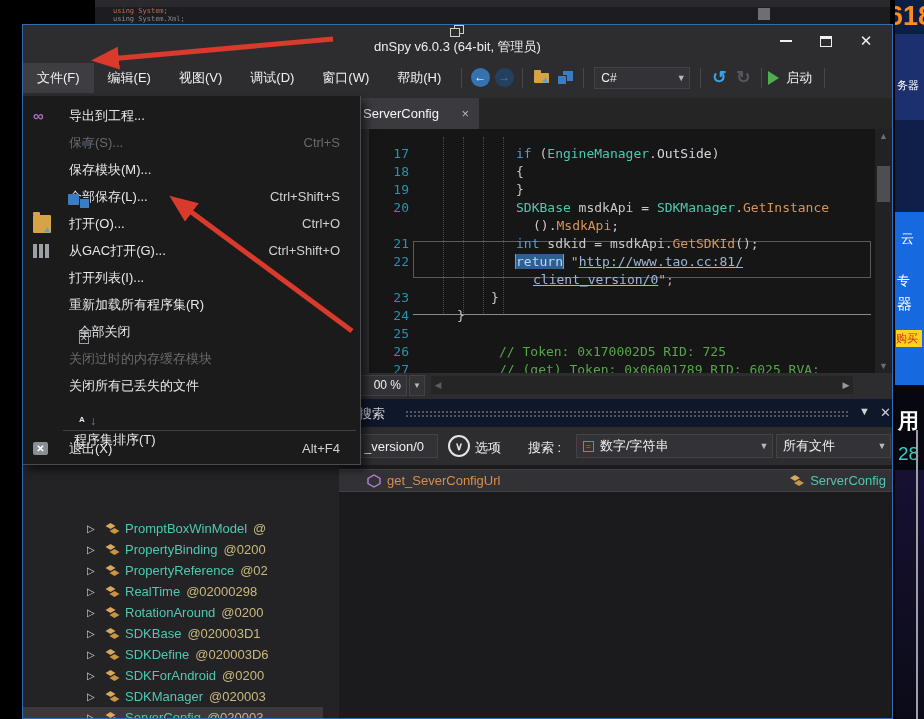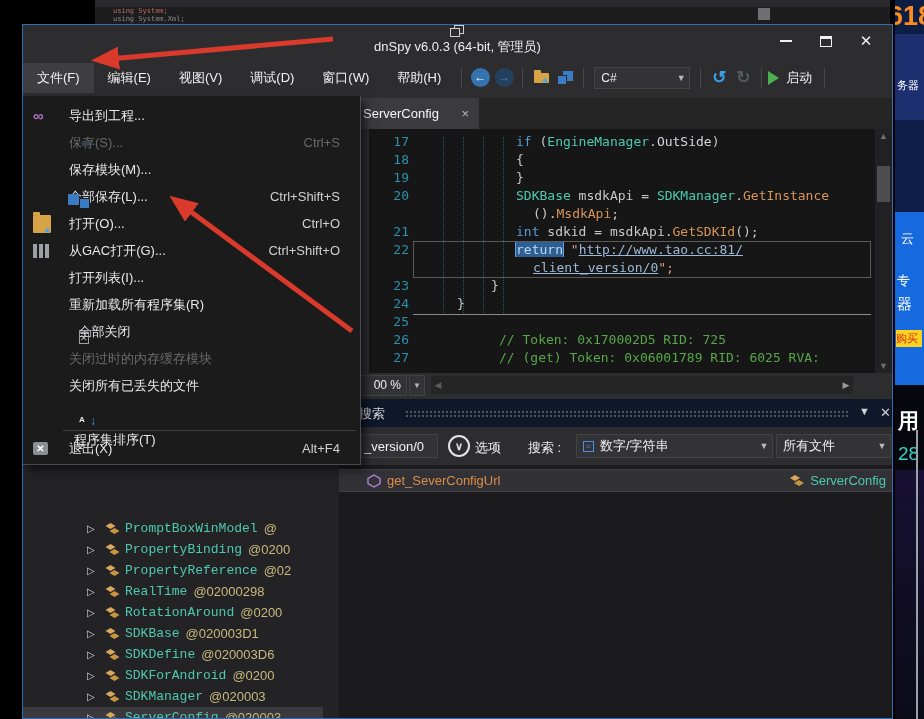--- a/index.html
+++ b/index.html
@@ -67,32 +67,32 @@
   .redo { color:#55585e; font-size:17px; font-weight:bold; }
   .play { width:0; height:0; border-left:11px solid #4caf50; border-top:7px solid transparent; border-bottom:7px solid transparent; margin-right:7px; }
   .startlbl { font-size:13px; color:#f0f0f0; margin-right:6px; }
 
   
   .tree { position:absolute; left:0; top:73px; width:316px; height:620px; background:#232326; overflow:hidden; }
   .trow { position:absolute; left:0; width:300px; height:21px; font-size:13px; display:flex; align-items:center; overflow:hidden; white-space:nowrap; }
   .trow.sel { background:#3a3a3e; }
   .texp { margin-left:64px; width:16px; color:#d8d8d8; font-size:10px; }
   .ticon { width:18px; height:13px; margin-right:4px; flex:none; }
-  .tname { color:#4ec9b0;font-family:Liberation Mono, monospace; }
+  .tname { color:#4ec9b0; }
   .taddr { color:#c9b97c; margin-left:6px; }
 
   
   .rightpane { position:absolute; left:316px; top:73px; width:553px; height:620px; background:#2d2d30; }
   .tabstrip { position:absolute; left:0; top:0; width:553px; height:31px; background:#252526; }
   .tab { position:absolute; left:14px; top:0; width:126px; height:31px; background:#3b3b3f; display:flex; align-items:center; padding:0 10px; font-size:13px; color:#f5f5f5; }
   .tab .tclose { margin-left:auto; color:#b8b8b8; font-size:13px; }
 
   .editor { position:absolute; left:30px; top:31px; width:506px; height:244px; background:#161616; overflow:hidden; }
   .guide { position:absolute; top:8px; height:178px; border-left:1px dotted #1f5e5e; }
-  .erow { position:absolute; left:0; width:506px; height:18px; line-height:18px; font:13px "DejaVu Sans Mono",monospace; white-space:pre; }
+  .erow { position:absolute; left:0; width:506px; height:18px; line-height:18px; font:13px "DejaVu Sans Mono",monospace; white-space:pre;margin-top:12px; }
   .enum { position:absolute; left:0; width:40px; text-align:right; color:#2b91af; }
   .ecode { position:absolute; left:46px; right:0; overflow:hidden; color:#c8c8c8; }
   .seg-kw { color:#569cd6; } .seg-ty { color:#4ec9b0; } .seg-me { color:#d7955a; }
   .seg-pl { color:#c8c8c8; } .seg-pr { color:#d6d6dd; } .seg-co { color:#57a64a; }
   .seg-st { color:#d69d85; } .seg-ur { color:#9cb8d9; text-decoration:underline; }
   .seg-sel { color:#bcd8f2; background:#2d5f92; outline:1px solid #69a1d8; }
   .curline-box { position:absolute; left:44px; top:112px; width:458px; height:37px; border:1px solid #5a5a5a; }
   .hr24 { position:absolute; left:44px; top:185px; width:458px; height:1px; background:#8a8a8a; }
   .vscroll { position:absolute; left:536px; top:31px; width:17px; height:244px; background:#222224; }
   .vscroll .sarr { position:absolute; left:0; width:17px; text-align:center; color:#6f6f73; font-size:9px; }

